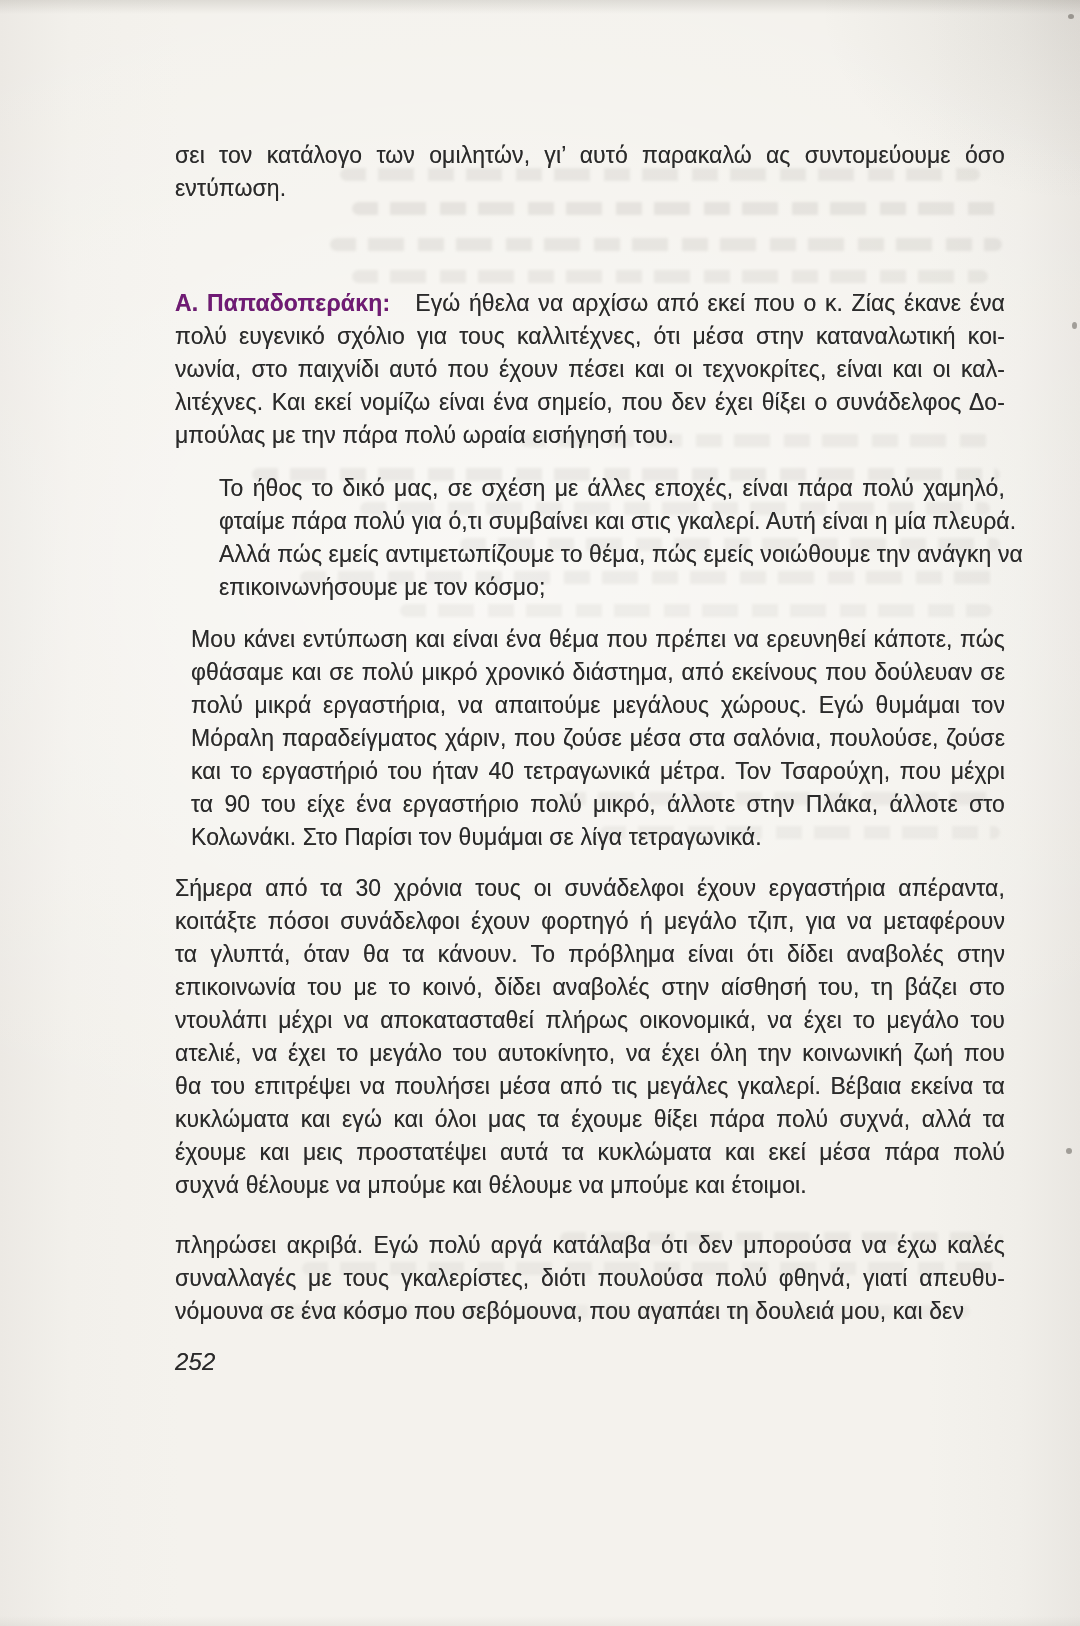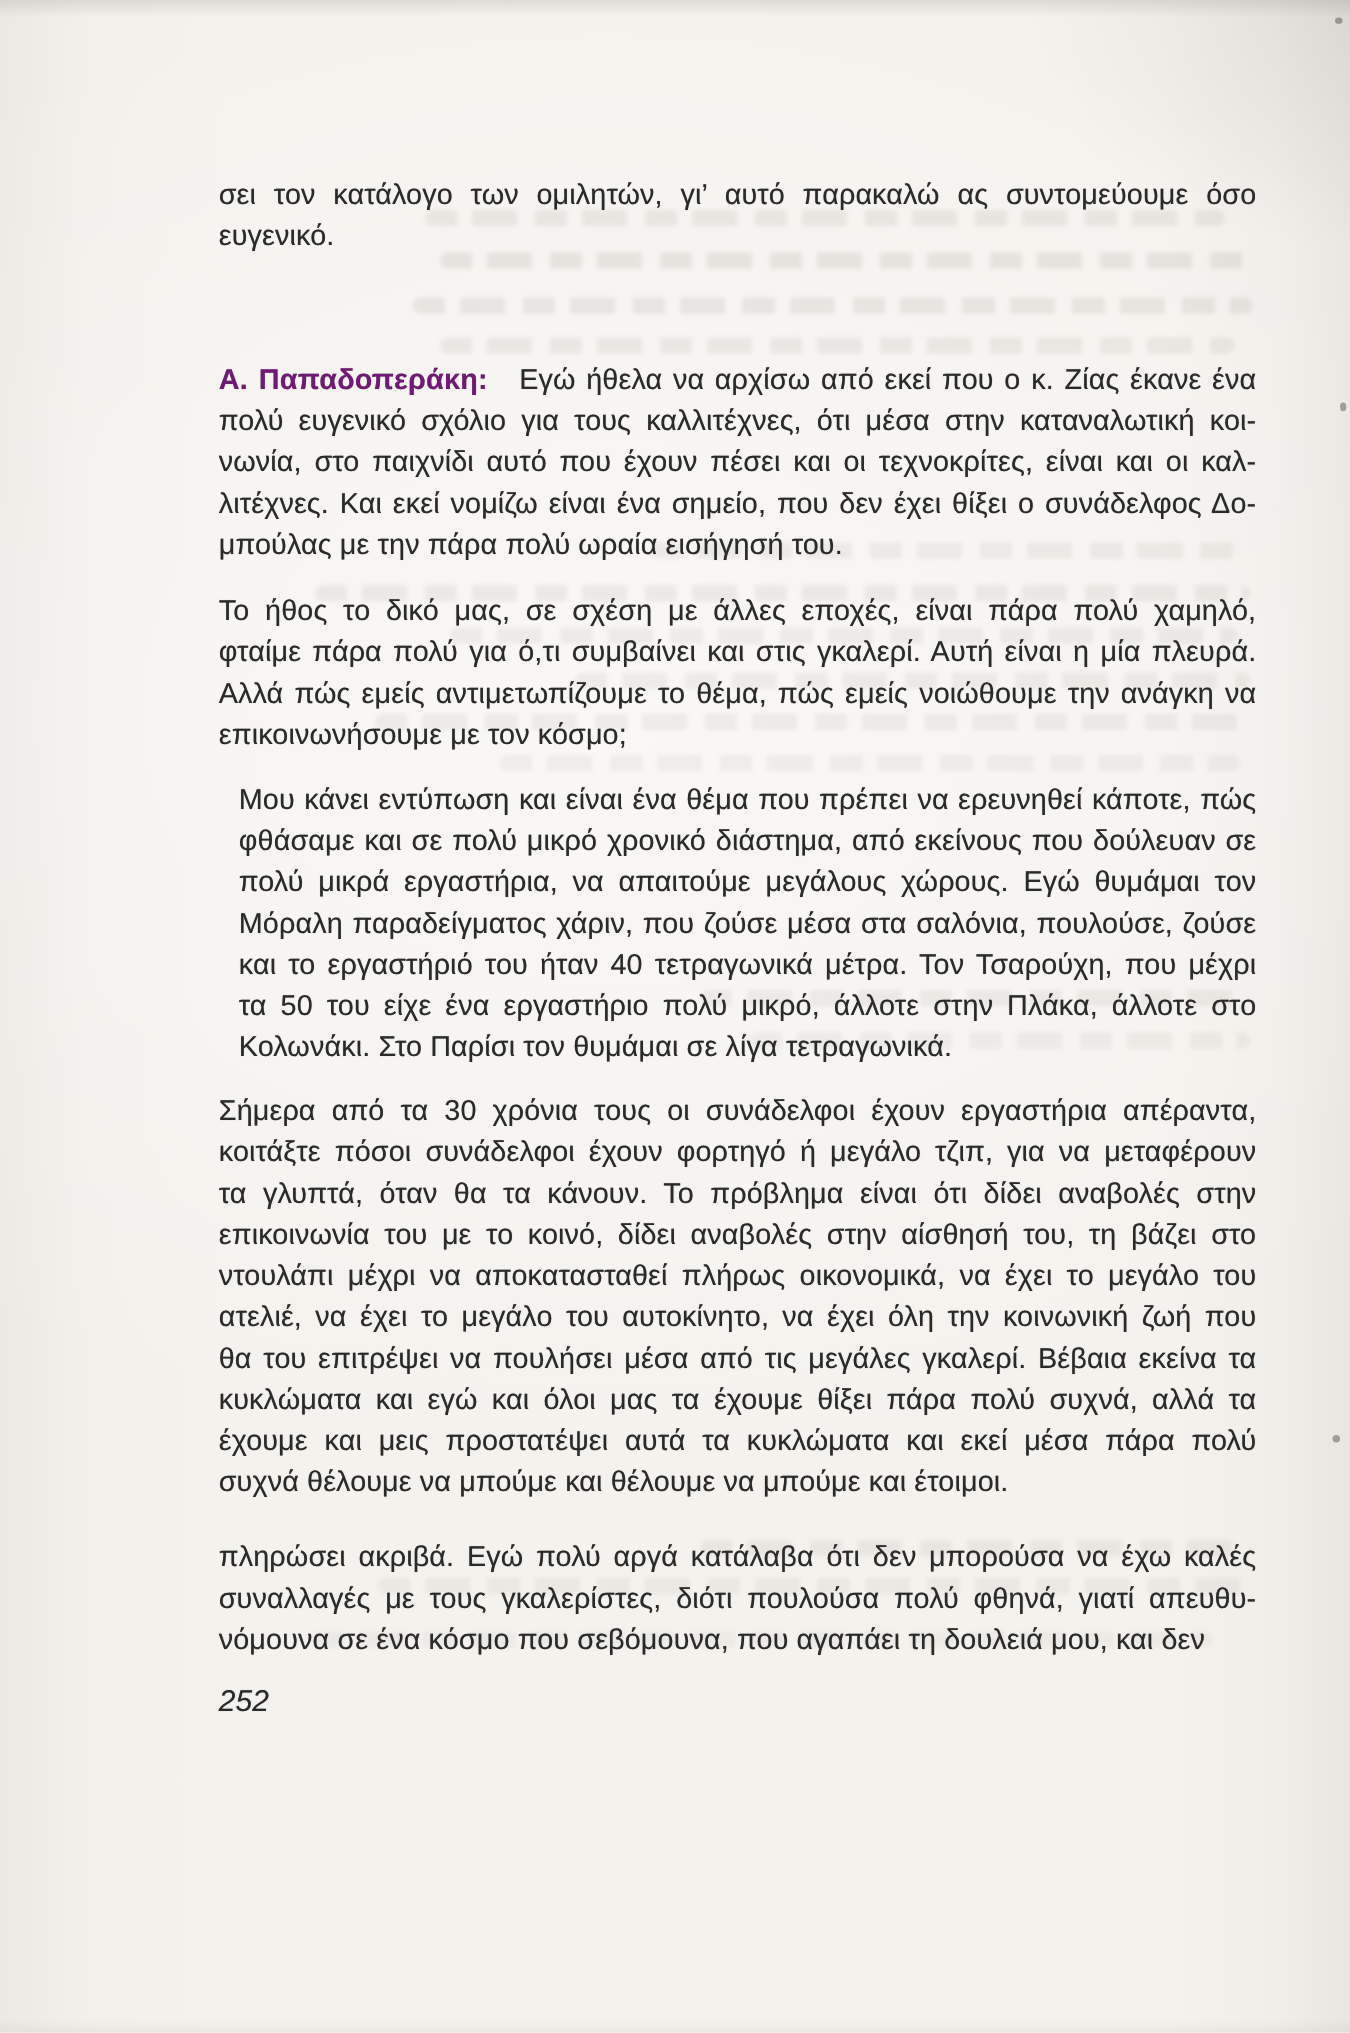--- a/index.html
+++ b/index.html
@@ -55,21 +55,21 @@
     left: 175px;
     top: 139px;
     width: 830px;
     color: #2a2a2a;
     font-size: 23px;
     letter-spacing: 0.1px;
     text-shadow: 0 0 0.6px rgba(50,48,45,0.55);
   }
   .para { margin: 0; }
   .para + .para.p2 { margin-top: 82px; }
-  .para + .para.p3 { margin-top: 20px; }
+  .para + .para.p3 { margin-top: 20px; margin-left: 44px; }
   .para + .para.p4 { margin-top: 19px; margin-left: 16px; }
   .para + .para.p5 { margin-top: 18px; }
   .para + .para.p6 { margin-top: 27px; }
   .line {
     height: 33px;
     line-height: 33px;
     white-space: nowrap;
     text-align: justify;
     text-align-last: justify;
   }
@@ -116,42 +116,42 @@
   <div class="ghost" style="left:250px; top:1305px; width:720px; opacity:.06"></div>
 
   <div class="speck" style="left:1068px; top:14px;  width:6px; height:5px;"></div>
   <div class="speck" style="left:1072px; top:322px; width:5px; height:7px;"></div>
   <div class="speck" style="left:1066px; top:1148px; width:6px; height:6px;"></div>
 </div>
 
 <div class="text-block" id="text-block">
     <div class="para p1">
       <div class="line">σει τον κατάλογο των ομιλητών, γι’ αυτό παρακαλώ ας συντομεύουμε όσο</div>
-      <div class="line last">ευγενικό.</div>
+      <div class="line last">εντύπωση.</div>
     </div>
     <div class="para p2">
       <div class="line"><span class="speaker">Α. Παπαδοπεράκη:</span>Εγώ ήθελα να αρχίσω από εκεί που ο κ. Ζίας έκανε ένα</div>
       <div class="line">πολύ ευγενικό σχόλιο για τους καλλιτέχνες, ότι μέσα στην καταναλωτική κοι-</div>
       <div class="line">νωνία, στο παιχνίδι αυτό που έχουν πέσει και οι τεχνοκρίτες, είναι και οι καλ-</div>
       <div class="line">λιτέχνες. Και εκεί νομίζω είναι ένα σημείο, που δεν έχει θίξει ο συνάδελφος Δο-</div>
       <div class="line last">μπούλας με την πάρα πολύ ωραία εισήγησή του.</div>
     </div>
     <div class="para p3">
       <div class="line">Το ήθος το δικό μας, σε σχέση με άλλες εποχές, είναι πάρα πολύ χαμηλό,</div>
       <div class="line">φταίμε πάρα πολύ για ό,τι συμβαίνει και στις γκαλερί. Αυτή είναι η μία πλευρά.</div>
       <div class="line">Αλλά πώς εμείς αντιμετωπίζουμε το θέμα, πώς εμείς νοιώθουμε την ανάγκη να</div>
       <div class="line last">επικοινωνήσουμε με τον κόσμο;</div>
     </div>
     <div class="para p4">
       <div class="line">Μου κάνει εντύπωση και είναι ένα θέμα που πρέπει να ερευνηθεί κάποτε, πώς</div>
       <div class="line">φθάσαμε και σε πολύ μικρό χρονικό διάστημα, από εκείνους που δούλευαν σε</div>
       <div class="line">πολύ μικρά εργαστήρια, να απαιτούμε μεγάλους χώρους. Εγώ θυμάμαι τον</div>
       <div class="line">Μόραλη παραδείγματος χάριν, που ζούσε μέσα στα σαλόνια, πουλούσε, ζούσε</div>
       <div class="line">και το εργαστήριό του ήταν 40 τετραγωνικά μέτρα. Τον Τσαρούχη, που μέχρι</div>
-      <div class="line">τα 50 του είχε ένα εργαστήριο πολύ μικρό, άλλοτε στην Πλάκα, άλλοτε στο</div>
+      <div class="line">τα 90 του είχε ένα εργαστήριο πολύ μικρό, άλλοτε στην Πλάκα, άλλοτε στο</div>
       <div class="line last">Κολωνάκι. Στο Παρίσι τον θυμάμαι σε λίγα τετραγωνικά.</div>
     </div>
     <div class="para p5">
       <div class="line">Σήμερα από τα 30 χρόνια τους οι συνάδελφοι έχουν εργαστήρια απέραντα,</div>
       <div class="line">κοιτάξτε πόσοι συνάδελφοι έχουν φορτηγό ή μεγάλο τζιπ, για να μεταφέρουν</div>
       <div class="line">τα γλυπτά, όταν θα τα κάνουν. Το πρόβλημα είναι ότι δίδει αναβολές στην</div>
       <div class="line">επικοινωνία του με το κοινό, δίδει αναβολές στην αίσθησή του, τη βάζει στο</div>
       <div class="line">ντουλάπι μέχρι να αποκατασταθεί πλήρως οικονομικά, να έχει το μεγάλο του</div>
       <div class="line">ατελιέ, να έχει το μεγάλο του αυτοκίνητο, να έχει όλη την κοινωνική ζωή που</div>
       <div class="line">θα του επιτρέψει να πουλήσει μέσα από τις μεγάλες γκαλερί. Βέβαια εκείνα τα</div>

